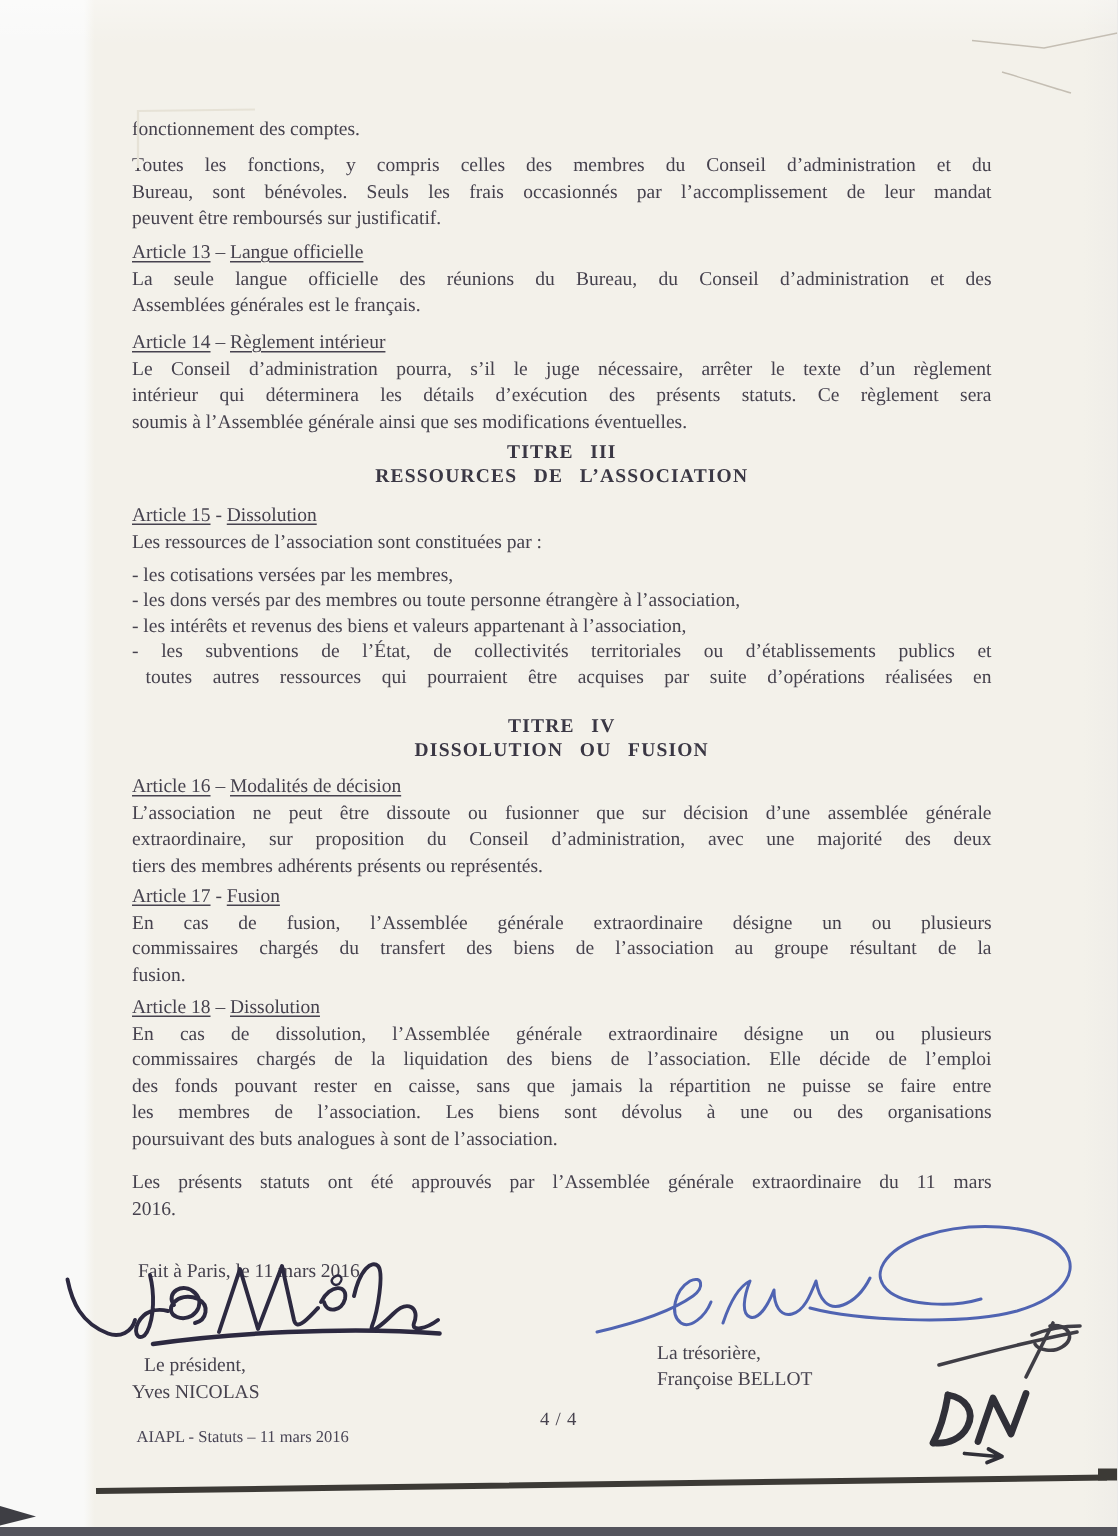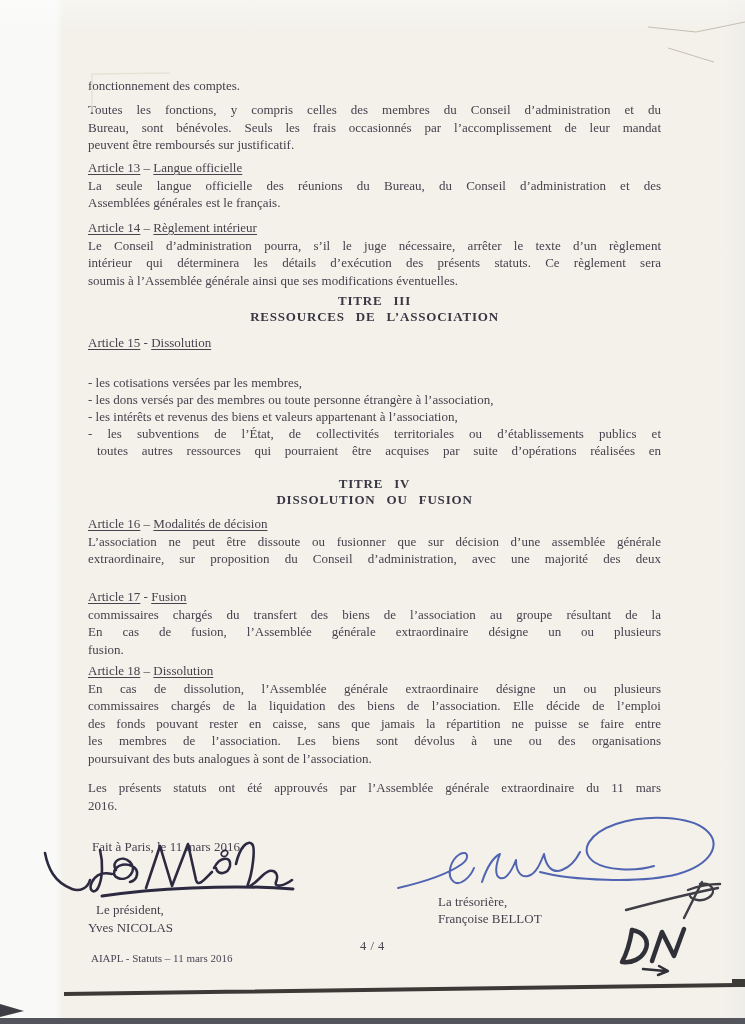--- a/index.html
+++ b/index.html
@@ -57,45 +57,47 @@
       <div class="jl last">soumis à l’Assemblée générale ainsi que ses modifications éventuelles.</div>
     </div>
 
     <div class="blk titre" style="top:293px">
       <div>TITRE III</div>
       <div>RESSOURCES DE L’ASSOCIATION</div>
     </div>
 
     <div class="blk" style="top:334px">
       <div class="ahead"><span class="u">Article 15</span><span> - </span><span class="u">Dissolution</span></div>
+      <div class="plain">Les ressources de l’association sont constituées par :</div>
     </div>
 
     <div class="blk" style="top:374px;line-height:17px">
       <div class="plain">- les cotisations versées par les membres,</div>
       <div class="plain">- les dons versés par des membres ou toute personne étrangère à l’association,</div>
       <div class="plain">- les intérêts et revenus des biens et valeurs appartenant à l’association,</div>
       <div class="jl">- les subventions de l’État, de collectivités territoriales ou d’établissements publics et</div>
       <div class="jl ind">toutes autres ressources qui pourraient être acquises par suite d’opérations réalisées en</div>
     </div>
 
     <div class="blk titre" style="top:476px">
       <div>TITRE IV</div>
       <div>DISSOLUTION OU FUSION</div>
     </div>
 
     <div class="blk" style="top:515px">
       <div class="ahead"><span class="u">Article 16</span><span> – </span><span class="u">Modalités de décision</span></div>
       <div class="jl">L’association ne peut être dissoute ou fusionner que sur décision d’une assemblée générale</div>
       <div class="jl">extraordinaire, sur proposition du Conseil d’administration, avec une majorité des deux</div>
+      <div class="jl last">tiers des membres adhérents présents ou représentés.</div>
     </div>
 
     <div class="blk" style="top:588px">
       <div class="ahead"><span class="u">Article 17</span><span> - </span><span class="u">Fusion</span></div>
+      <div class="jl">En cas de fusion, l’Assemblée générale extraordinaire désigne un ou plusieurs</div>
       <div class="jl">commissaires chargés du transfert des biens de l’association au groupe résultant de la</div>
-      <div class="jl">En cas de fusion, l’Assemblée générale extraordinaire désigne un ou plusieurs</div>
       <div class="jl last">fusion.</div>
     </div>
 
     <div class="blk" style="top:662px">
       <div class="ahead"><span class="u">Article 18</span><span> – </span><span class="u">Dissolution</span></div>
       <div class="jl">En cas de dissolution, l’Assemblée générale extraordinaire désigne un ou plusieurs</div>
       <div class="jl">commissaires chargés de la liquidation des biens de l’association. Elle décide de l’emploi</div>
       <div class="jl">des fonds pouvant rester en caisse, sans que jamais la répartition ne puisse se faire entre</div>
       <div class="jl">les membres de l’association. Les biens sont dévolus à une ou des organisations</div>
       <div class="jl last">poursuivant des buts analogues à sont de l’association.</div>

